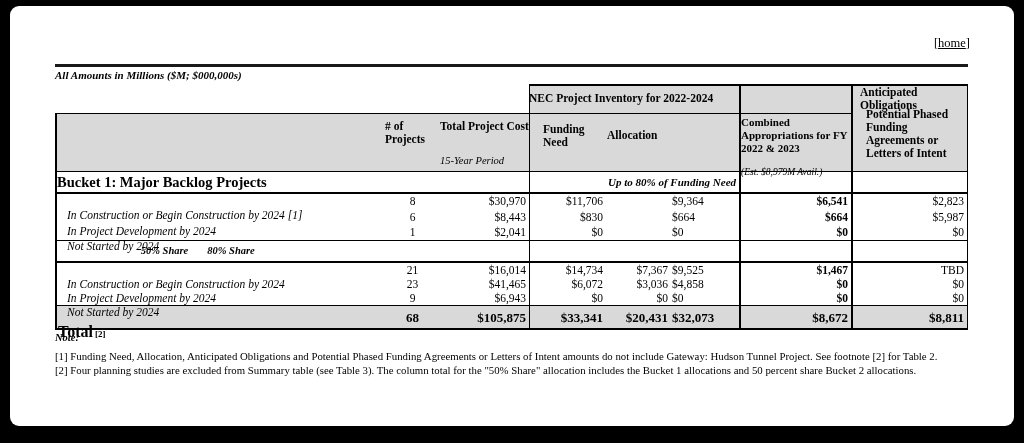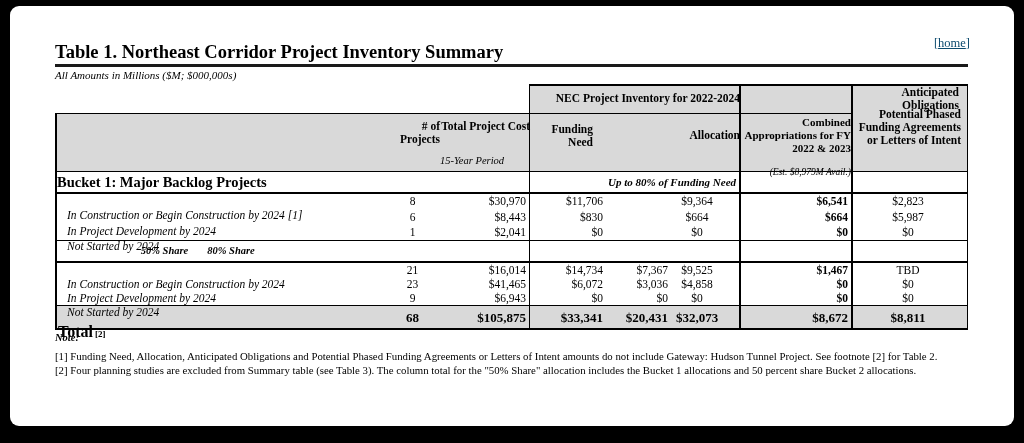--- a/index.html
+++ b/index.html
@@ -5,69 +5,68 @@
   html,body{margin:0;padding:0;}
   body{
     width:1024px;height:443px;position:relative;
     background:#000;overflow:hidden;
     font-family:"Liberation Serif","DejaVu Serif",serif;color:#000;
   }
   .page{position:absolute;left:10px;top:6px;width:1004px;height:420px;
     background:#fff;border-radius:9px;}
   *{box-sizing:border-box;}
 
-  .home{position:absolute;top:30px;right:44px;font-size:12.5px;color:#0c4a6e;text-decoration:none;}
+  .home{position:absolute;top:30px;right:44px;font-size:12.5px;color:#000000;text-decoration:none;}
   .home .u{text-decoration:underline;}
 
   .title{position:absolute;left:45px;top:36px;width:913px;font-size:18.5px;font-weight:bold;white-space:nowrap;}
   .title-rule{position:absolute;left:45px;top:58px;width:913px;height:2.6px;background:#1a1a1a;}
-  .subtitle{position:absolute;left:45px;top:63px;font-size:11px;font-weight:normal;font-style:italic;}
+  .subtitle{position:absolute;left:45px;top:63px;font-size:11px;font-weight:bold;font-style:italic;}
 
   .tbl{position:absolute;left:45px;top:78px;width:913px;height:246px;font-size:11.5px;}
   .fill,.vl,.hl,.abs{position:absolute;}
   .fill{background:#d9d9d9;}
   .vl{background:#000;width:1.5px;}
   .hl{background:#000;height:1.2px;}
 
   
-  .th{position:absolute;font-weight:bold;text-align:right;line-height:13px;font-size:11.5px;}
+  .th{position:absolute;font-weight:bold;text-align:left;line-height:13px;font-size:11.5px;}
   .est{font-weight:normal;font-style:italic;font-size:9.5px;display:block;margin-top:11px;}
   .period{position:absolute;font-style:italic;font-size:10.5px;text-align:left;}
 
   
   .row{position:absolute;left:0;width:913px;display:flex;align-items:center;}
   .c-label{width:330px;padding-left:12px;font-style:italic;margin-top:28px;}
   .c-proj{width:55px;text-align:center;}
   .c-cost{width:90px;text-align:right;padding-right:4px;}
   .c-fund{width:77px;text-align:right;padding-right:4px;}
   .c-a50{width:65px;text-align:right;padding-right:4px;}
-  .c-a80{width:68px;text-align:center;padding-right:18px;}
+  .c-a80{width:68px;text-align:left;padding-right:18px;}
   .c-ant{width:112px;text-align:right;padding-right:4px;font-weight:bold;}
-  .c-pot{width:116px;text-align:center;padding-right:4px;}
+  .c-pot{width:116px;text-align:right;padding-right:4px;}
 
   .bucket-label{width:475px;padding-left:2px;font-weight:bold;font-style:normal;font-size:14.5px;white-space:nowrap;}
   .bucket-note{width:210px;text-align:center;padding-left:74px;font-weight:bold;font-style:italic;font-size:11px;}
   .share{font-weight:bold;font-style:italic;font-size:10.5px;text-align:center;padding-right:0;}
 
   .total-row{font-weight:bold;font-size:13px;}
   .total-row .c-label{font-style:normal;padding-left:3px;}
   .total-name{font-size:16px;}
   .fnref{font-size:9px;margin-left:2px;}
 
   .note{position:absolute;left:45px;top:326px;font-size:10.5px;font-weight:bold;font-style:italic;}
   .fns{position:absolute;left:45px;top:344px;width:918px;font-size:10.8px;line-height:13.5px;}
 </style>
 </head>
 <body>
 
 <div class="page">
 
   <a class="home" href="#"><span>[</span><span class="u">home</span><span>]</span></a>
 
-  <div class="title">Table 1. Northeast Corridor Project Inventory Summary</div>
   <div class="title-rule"></div>
   <div class="subtitle">All Amounts in Millions ($M; $000,000s)</div>
 
   <div class="tbl">
 
     <div class="fill" style="left:0;top:29px;width:475px;height:59px;"></div>
     <div class="fill" style="left:474px;top:0;width:439px;height:88px;"></div>
     <div class="fill" style="left:0;top:222px;width:913px;height:24px;"></div>
 
     <div class="vl" style="left:0;top:29px;height:217px;"></div>
@@ -80,21 +79,21 @@
     <div class="hl" style="left:0;top:29px;width:797px;height:1.4px;"></div>
     <div class="hl" style="left:0;top:87px;width:913px;"></div>
     <div class="hl" style="left:0;top:108px;width:913px;height:1.5px;"></div>
     <div class="hl" style="left:0;top:155.5px;width:913px;height:1px;"></div>
     <div class="hl" style="left:0;top:177px;width:913px;height:1.5px;"></div>
     <div class="hl" style="left:0;top:220.5px;width:913px;height:1.8px;"></div>
     <div class="hl" style="left:0;top:243.8px;width:913px;height:2.4px;"></div>
 
     <div class="th" style="left:474px;top:8px;width:211px;">NEC Project Inventory for 2022-2024</div>
     <div class="th" style="left:797px;top:2px;width:115px;padding:0 8px;">Anticipated Obligations</div>
-    <div class="th" style="left:797px;top:24px;width:115px;padding:0 6px;">Potential Phased Funding Agreements or Letters of Intent</div>
+    <div class="th" style="left:797px;top:24px;width:115px;padding:0 14px;">Potential Phased Funding Agreements or Letters of Intent</div>
     <div class="th" style="left:330px;top:36px;width:55px;"># of Projects</div>
     <div class="th" style="left:385px;top:36px;width:90px;">Total Project Cost</div>
     <div class="period" style="left:385px;top:71px;width:86px;">15-Year Period</div>
     <div class="th" style="left:488px;top:39px;width:50px;">Funding Need</div>
     <div class="th" style="left:552px;top:45px;width:133px;">Allocation</div>
     <div class="th" style="left:686px;top:32px;width:110px;font-size:11px;">
       <span>Combined Appropriations for FY 2022 &amp; 2023</span>
       <span class="est">(Est. $8,979M Avail.)</span>
     </div>
 

